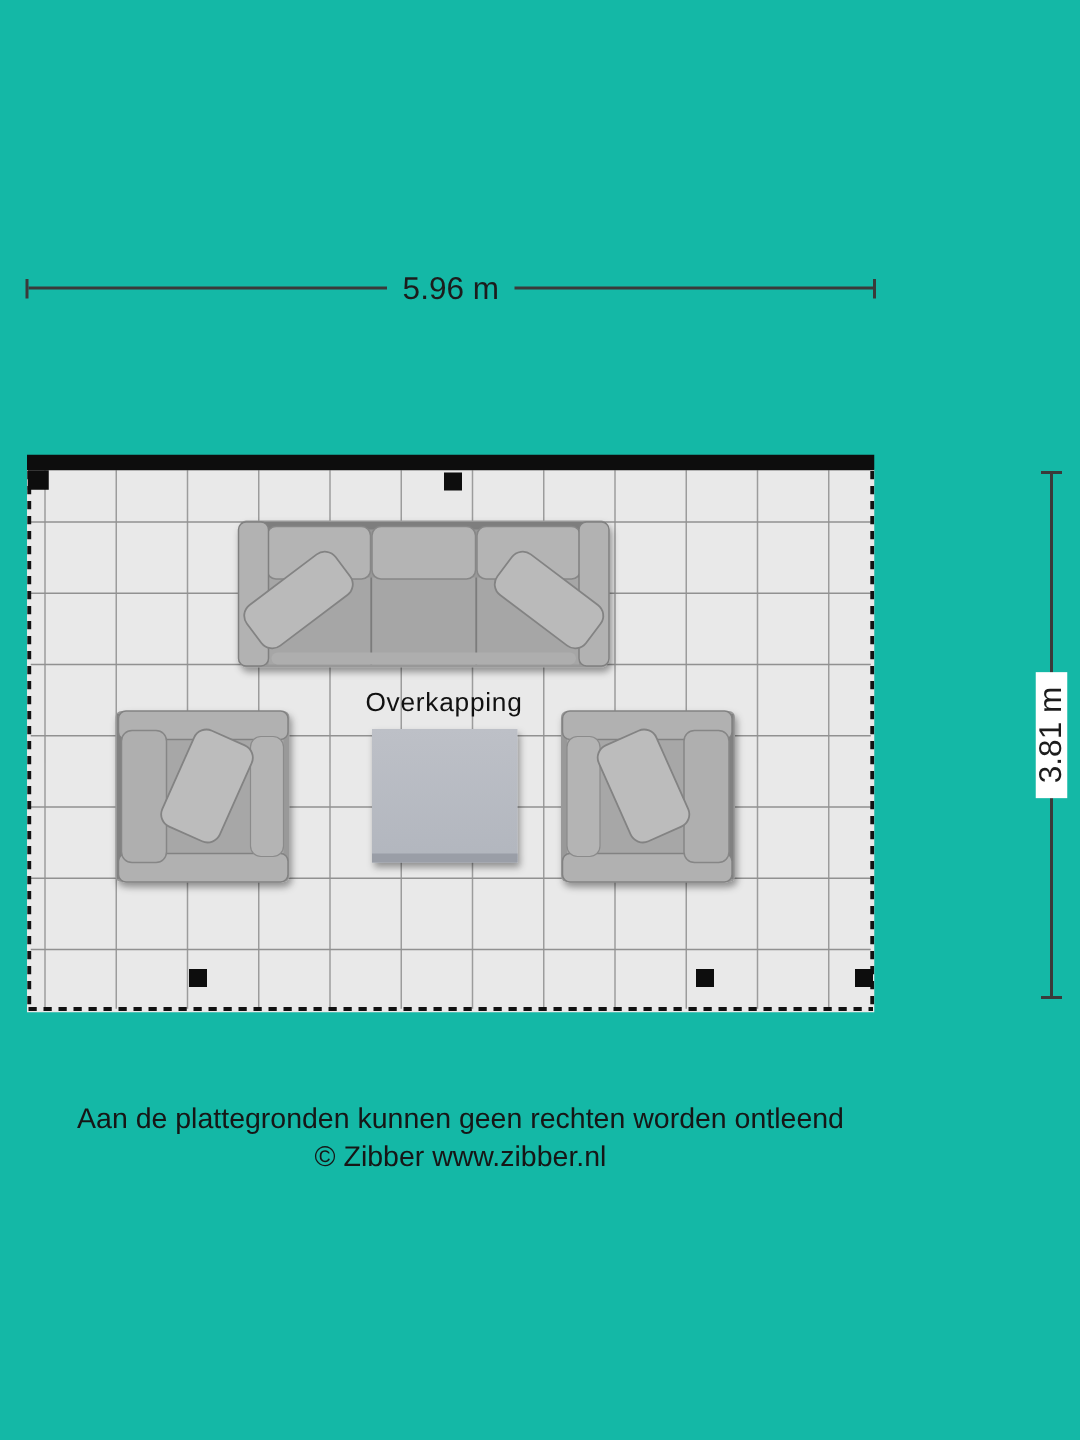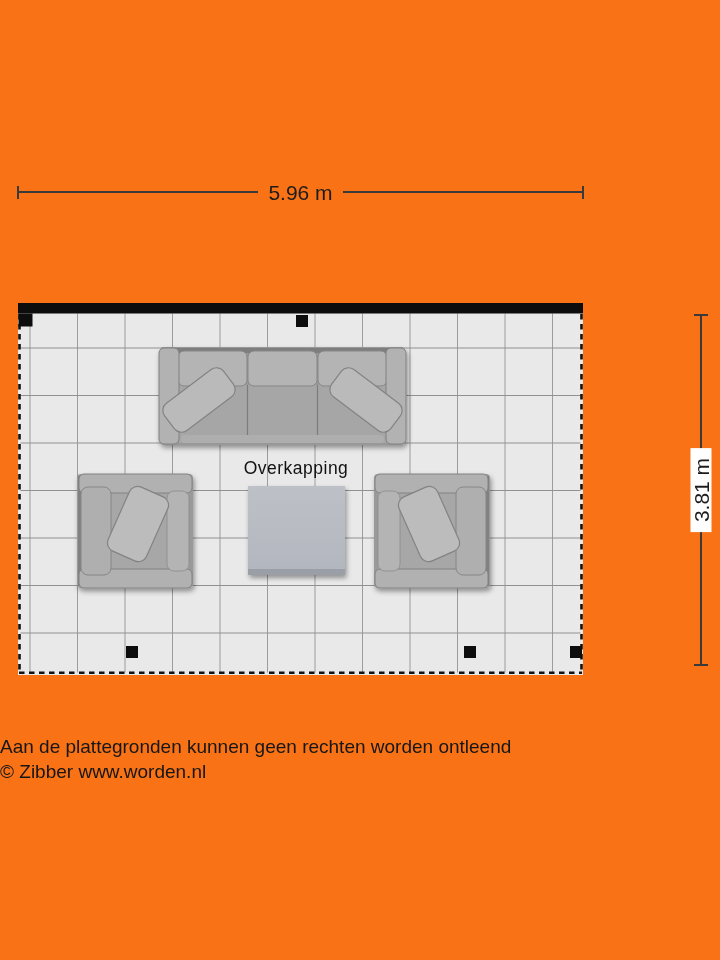--- a/index.html
+++ b/index.html
@@ -1,17 +1,17 @@
 <!DOCTYPE html>
 <html><head>
 <meta charset="utf-8">
 <style>
   html,body{margin:0;padding:0;background:#ffffff;}
   .stage{
-    position:relative;width:720px;height:960px;background:#f97316;overflow:hidden;
+    position:relative;width:720px;height:960px;background:#14b8a6;overflow:hidden;
     font-family:"Liberation Sans",sans-serif;color:#1a1a1a;
   }
   
   .dim-h{position:absolute;left:17px;top:184px;width:567px;height:16px;display:flex;align-items:center;}
   .htick{width:2px;height:13px;background:#3a3a3a;}
   .hline{flex:1;height:2px;background:#3a3a3a;}
   .hlabel{padding:0 10px;font-size:21px;line-height:1;color:#1c1c1c;white-space:nowrap;}
   
   .dim-v{position:absolute;left:693px;top:314px;width:16px;height:352px;}
   .vline{position:absolute;left:7px;top:1px;bottom:1px;width:2px;background:#3a3a3a;}
@@ -25,21 +25,21 @@
     color:#1c1c1c;white-space:nowrap;
   }
   
   .plan{position:absolute;left:18px;top:303px;width:565px;height:296px;}
   .plan svg{display:block;}
   .room-label{
     position:absolute;left:278px;top:155px;transform:translateX(-50%);
     font-size:17.5px;color:#111111;white-space:nowrap;letter-spacing:0.5px;
   }
   
-  .disclaimer{position:absolute;left:0;top:734px;width:614px;text-align:left;font-size:19px;line-height:25px;color:#161616;}
+  .disclaimer{position:absolute;left:0;top:734px;width:614px;text-align:center;font-size:19px;line-height:25px;color:#161616;}
 </style>
 </head>
 <body>
 
 <div class="stage">
 
   <div class="dim-h">
     <span class="htick"></span>
     <span class="hline"></span>
     <span class="hlabel">5.96 m</span>
@@ -130,16 +130,16 @@
 
   <div class="dim-v">
     <span class="vtick vtick-top"></span>
     <span class="vline"></span>
     <span class="vtick vtick-bottom"></span>
     <span class="vlabel">3.81 m</span>
   </div>
 
   <div class="disclaimer">
     <div>Aan de plattegronden kunnen geen rechten worden ontleend</div>
-    <div>© Zibber www.worden.nl</div>
+    <div>© Zibber www.zibber.nl</div>
   </div>
 
 </div>
 
 </body></html>

